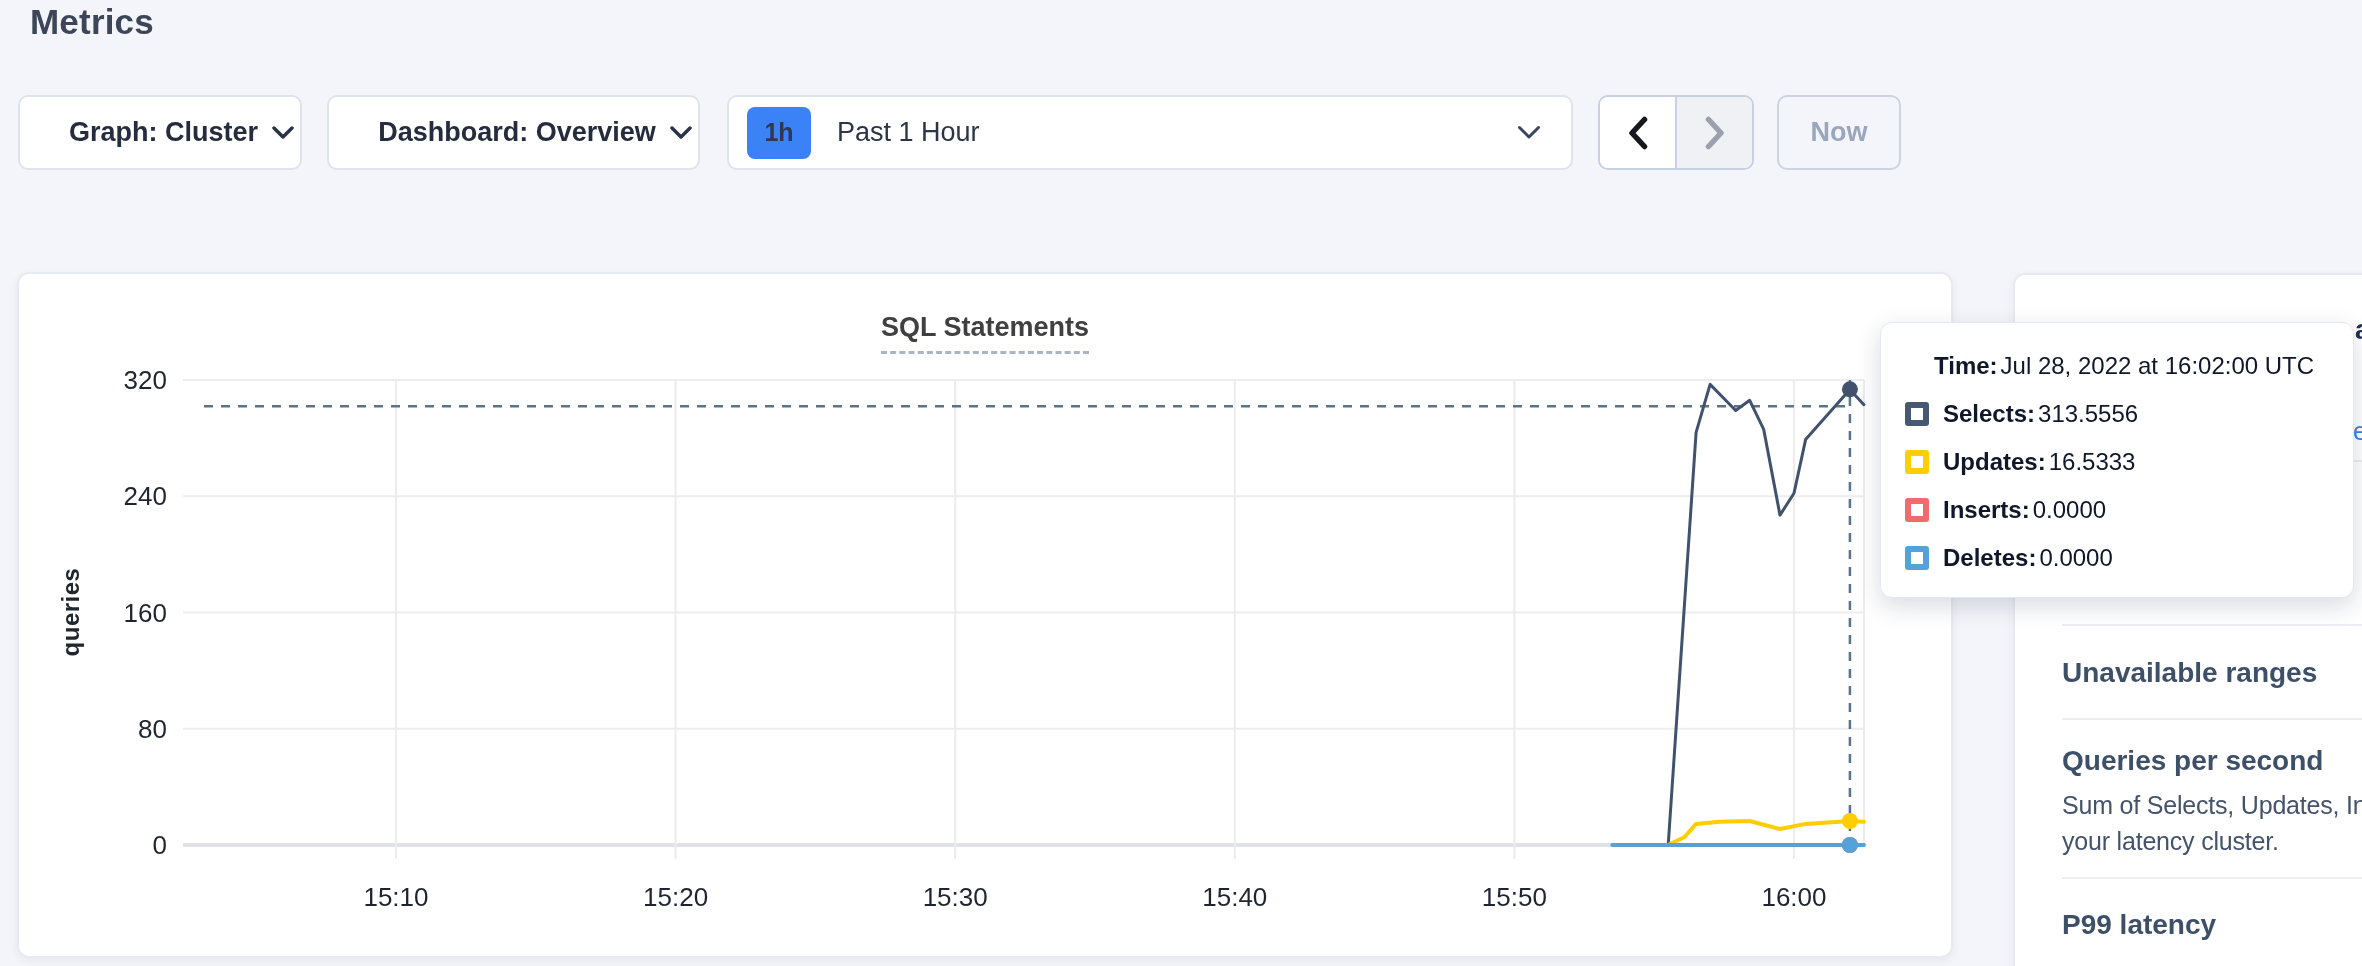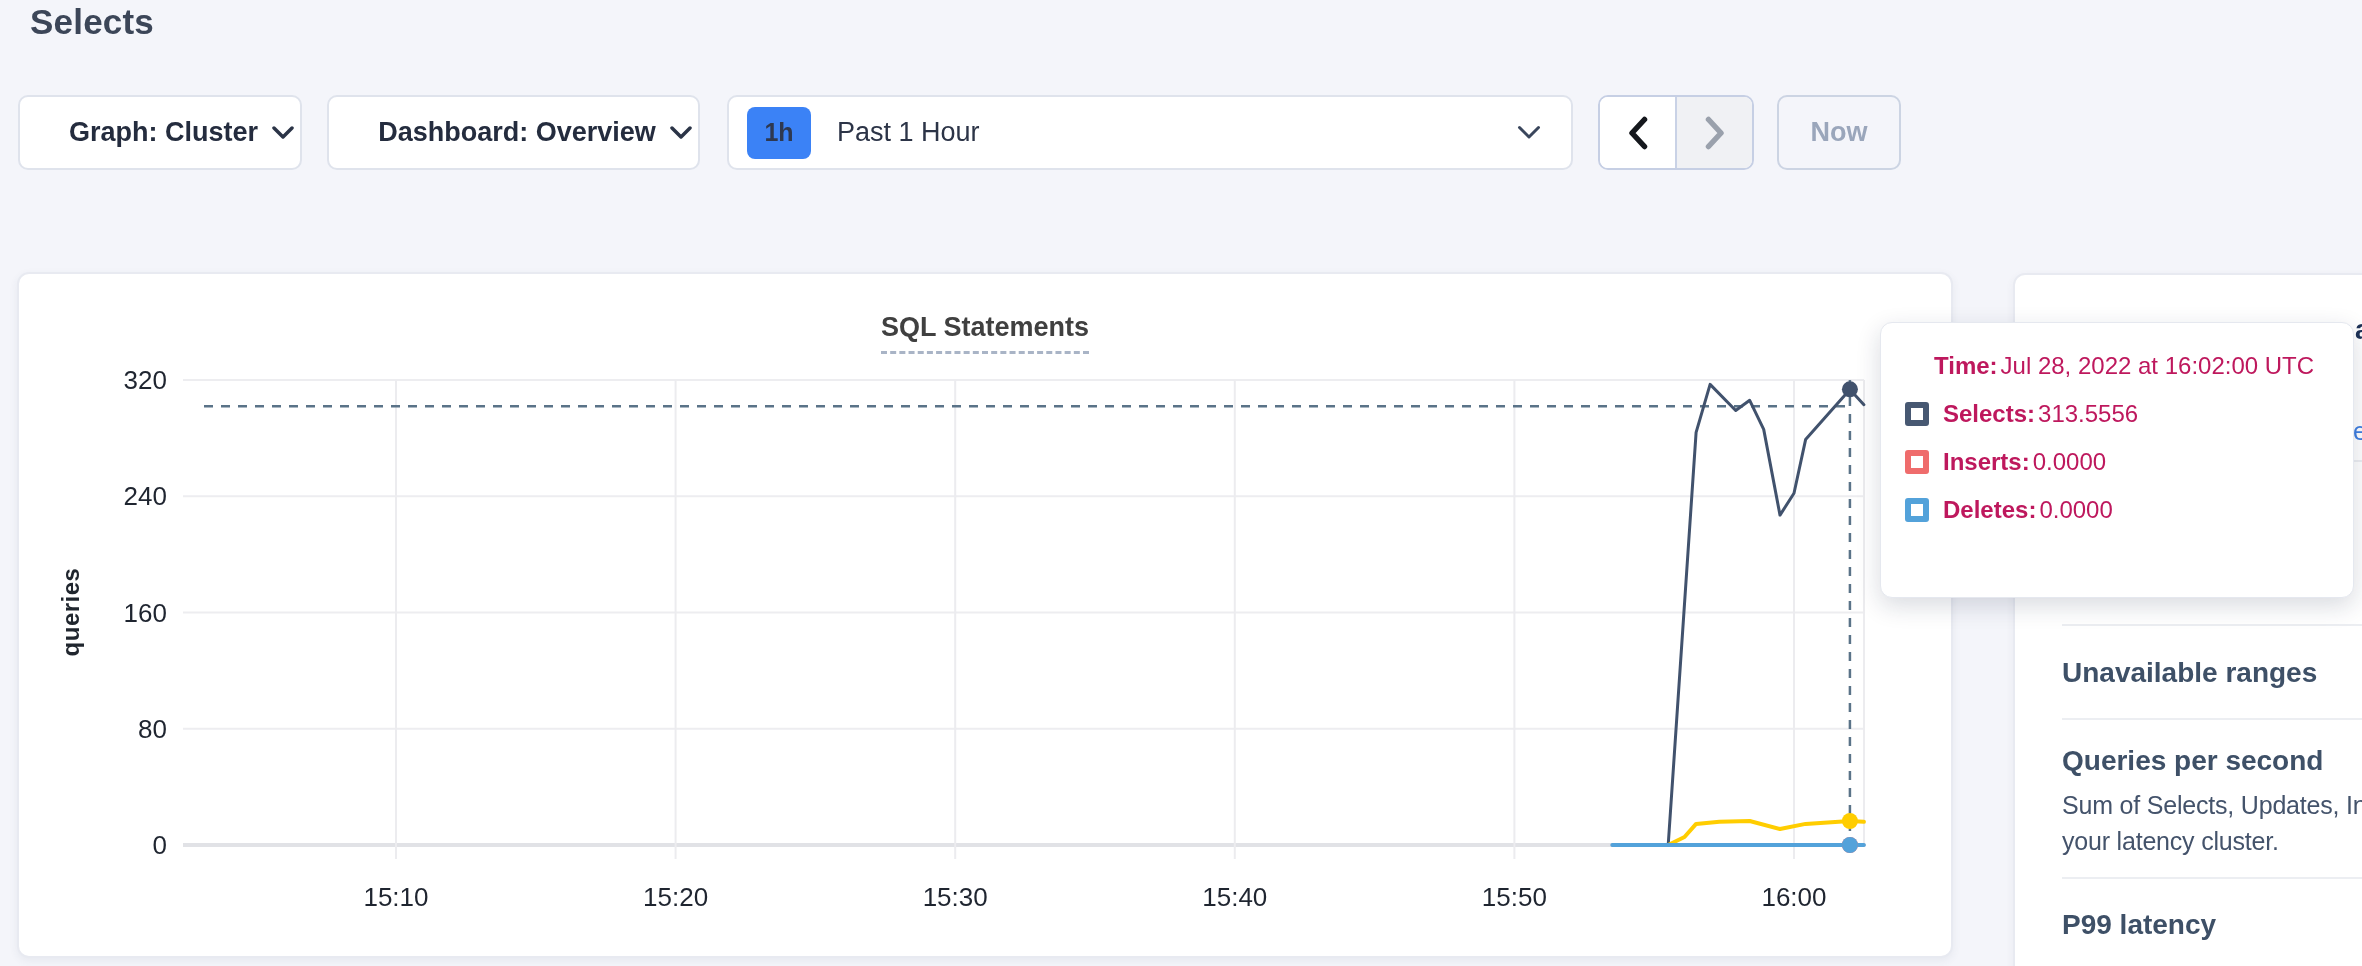--- a/index.html
+++ b/index.html
@@ -78,37 +78,37 @@
   #sb-h1{top:382px;} #sb-h2{top:470px;} #sb-h3{top:634px;}
   .sb-desc{position:absolute;left:47px;top:512px;margin:0;font-size:25px;line-height:36px;color:#44536b;white-space:nowrap;letter-spacing:-.2px;}
   .frag-a{position:absolute;left:340px;top:40px;font-size:27px;font-weight:700;color:#1d3156;}
   .frag-link{position:absolute;left:338px;top:142px;width:26px;overflow:hidden;font-size:25px;color:#3e7ee0;cursor:pointer;}
 
   
   .tooltip{
     position:absolute;left:1880px;top:322px;width:474px;height:276px;box-sizing:border-box;
     background:#fff;border:1px solid #e5e8ef;border-radius:12px;z-index:10;
     box-shadow:0 8px 24px rgba(20,30,60,.16);
-    padding:28px 24px;font-size:24px;color:#be185d;
+    padding:28px 24px;font-size:24px;color:#0f172a;
   }
   .t-row{display:flex;align-items:center;height:30px;margin-bottom:18px;white-space:nowrap;}
   .t-row:last-child{margin-bottom:0;}
   .t-row.time{padding-left:29px;}
   .t-row b{font-weight:700;}
   .t-val{margin-left:3px;}
   .sq{width:24px;height:24px;box-sizing:border-box;border:6px solid #444;border-radius:3px;margin-right:14px;flex:0 0 auto;background:#fff;}
 
   svg .chev-p{fill:none;stroke:#2b3447;stroke-width:3.5;stroke-linecap:round;stroke-linejoin:round;}
 </style>
 </head>
 <body>
 
 <div id="page">
 
-  <h1 class="page-title">Selects</h1>
+  <h1 class="page-title">Metrics</h1>
 
   <div>
     <button class="btn dd" id="graph-dd">
       <span>Graph: Cluster</span>
       <svg width="22" height="14" viewBox="0 0 22 14">
           <path class="chev-p" d="M2 2 L11 11 L20 2"></path>
         </svg>
     </button>
 
     <button class="btn dd" id="dash-dd">
@@ -204,20 +204,25 @@
     <div class="t-row time">
       <b>Time:</b>
       <span class="t-val">Jul 28, 2022 at 16:02:00 UTC</span>
     </div>
     <div class="t-row">
       <span class="sq" style="border-color: rgb(71, 88, 114);"></span>
       <b>Selects:</b>
       <span class="t-val">313.5556</span>
     </div>
     <div class="t-row">
+      <span class="sq" style="border-color: rgb(255, 205, 0);"></span>
+      <b>Updates:</b>
+      <span class="t-val">16.5333</span>
+    </div>
+    <div class="t-row">
       <span class="sq" style="border-color: rgb(239, 108, 108);"></span>
       <b>Inserts:</b>
       <span class="t-val">0.0000</span>
     </div>
     <div class="t-row">
       <span class="sq" style="border-color: rgb(83, 162, 218);"></span>
       <b>Deletes:</b>
       <span class="t-val">0.0000</span>
     </div>
   </div>

